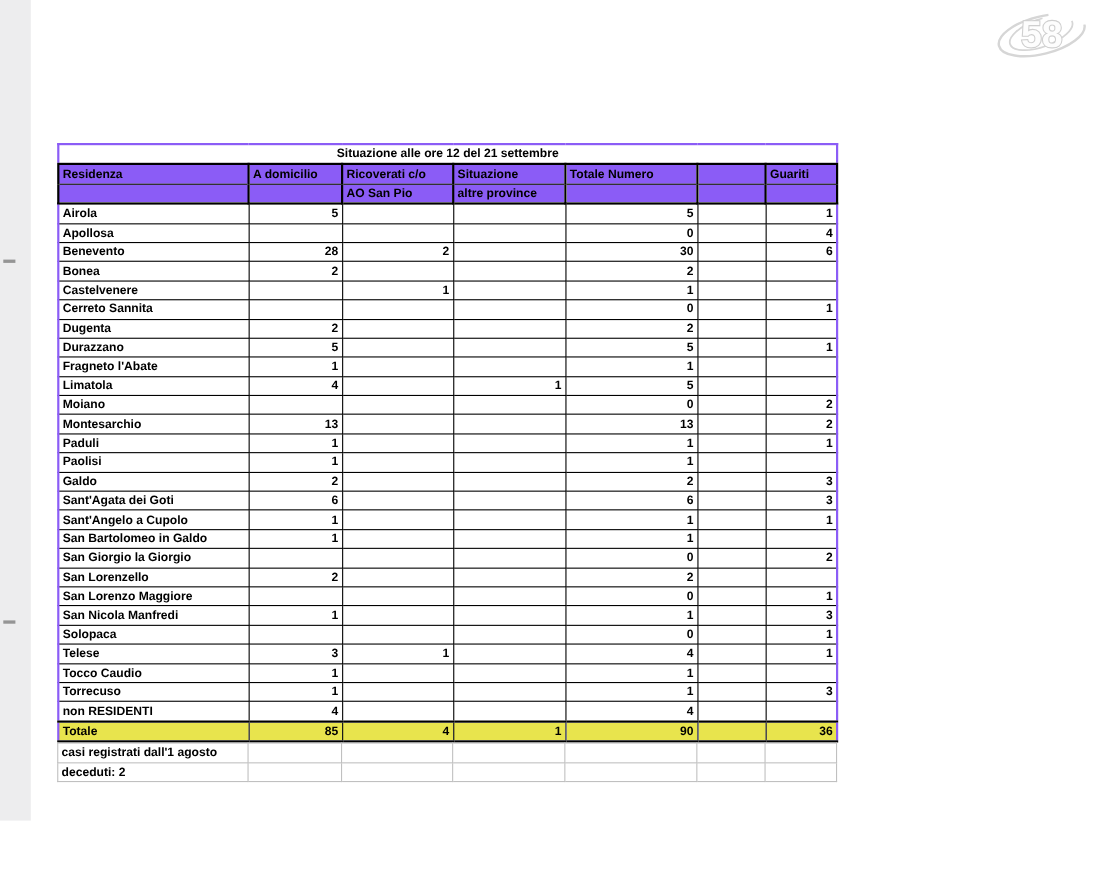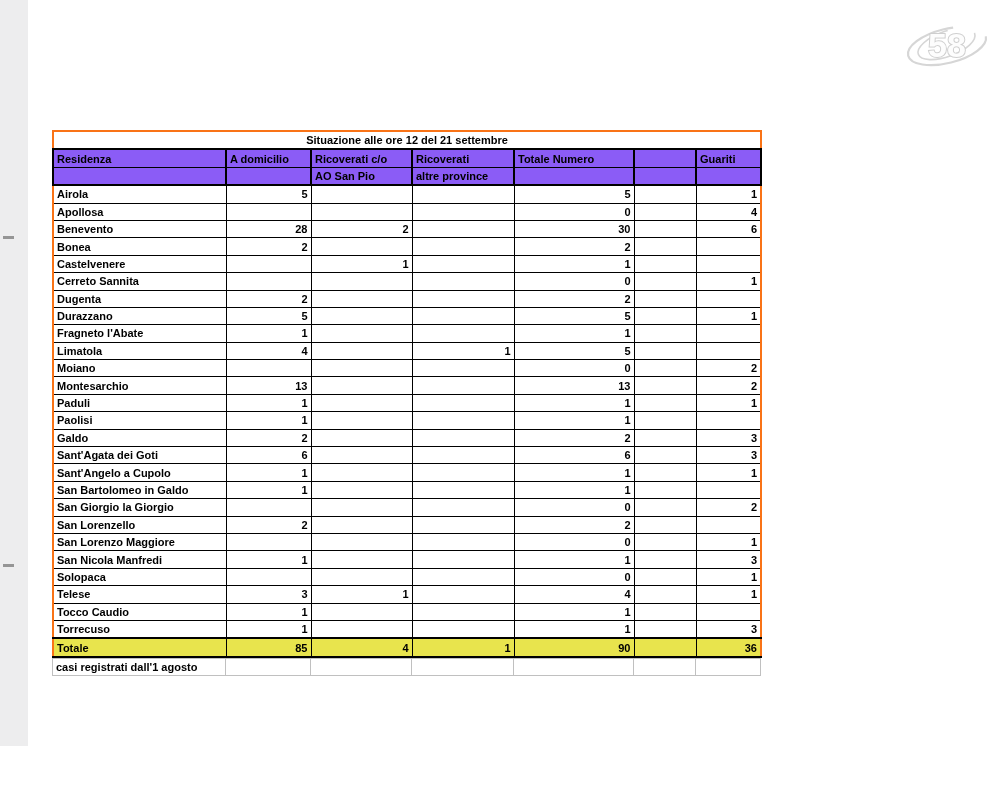--- a/index.html
+++ b/index.html
@@ -4,24 +4,24 @@
 <style>
   html,body{margin:0;padding:0;}
   body{
     width:1000px;height:800px;position:relative;background:#ffffff;
     font-family:"Liberation Sans", sans-serif;overflow:hidden;
   }
   .left-strip{position:absolute;left:0;top:0;width:28px;height:746px;background:#ededee;}
   .edge-dash{position:absolute;left:3px;width:11px;height:3px;background:#959595;}
   #edge-dash-1{top:236px;}
   #edge-dash-2{top:564px;}
-  .logo-wrap{position:absolute;left:903px;top:16px;width:88px;height:62px;}
+  .logo-wrap{position:absolute;left:903px;top:2px;width:88px;height:62px;}
   .sheet{position:absolute;left:52px;top:130px;}
   table{border-collapse:collapse;table-layout:fixed;}
-  .main-table{border:2px solid #f97316;}
+  .main-table{border:2px solid #8b5cf6;}
   td{
     height:16.4px;font-size:11px;font-weight:bold;color:#000;
     padding:0 3px;overflow:hidden;white-space:nowrap;line-height:16px;
   }
   .title-cell{text-align:center;background:#fff;border-bottom:2px solid #000;}
   .hdr td{background:#8b5cf6;border:1px solid #000;border-left-width:2px;border-right-width:2px;}
   .hdr-row2 td{border-bottom:2px solid #000;margin-left:28px;}
   .data-body td{border:1px solid #000;}
   .c-num{text-align:right;}
   .total-row td{background:#e8e44d;border:1px solid #000;border-top-width:2px;border-bottom-width:2px;margin-top:39px;}
@@ -57,21 +57,21 @@
         <col style="width: 65px;">
       </colgroup>
     <tbody>
       <tr>
         <td class="title-cell" colspan="7">Situazione alle ore 12 del 21 settembre</td>
       </tr>
       <tr class="hdr">
         <td>Residenza</td>
         <td>A domicilio</td>
         <td>Ricoverati c/o</td>
-        <td>Ricoverati</td>
+        <td>Situazione</td>
         <td>Totale Numero</td>
         <td></td>
         <td>Guariti</td>
       </tr>
       <tr class="hdr hdr-row2">
         <td></td>
         <td></td>
         <td>AO San Pio</td>
         <td>altre province</td>
         <td></td>
@@ -306,20 +306,29 @@
           <td class="c-num"></td>
         </tr>
         <tr>
           <td class="c-name">Torrecuso</td>
           <td class="c-num">1</td>
           <td class="c-num"></td>
           <td class="c-num"></td>
           <td class="c-num">1</td>
           <td class="c-num"></td>
           <td class="c-num">3</td>
+        </tr>
+        <tr>
+          <td class="c-name">non RESIDENTI</td>
+          <td class="c-num">4</td>
+          <td class="c-num"></td>
+          <td class="c-num"></td>
+          <td class="c-num">4</td>
+          <td class="c-num"></td>
+          <td class="c-num"></td>
         </tr>
         <tr class="total-row">
           <td class="c-name">Totale</td>
           <td class="c-num">85</td>
           <td class="c-num">4</td>
           <td class="c-num">1</td>
           <td class="c-num">90</td>
           <td class="c-num"></td>
           <td class="c-num">36</td>
         </tr>
@@ -338,15 +347,24 @@
     <tbody>
         <tr>
           <td class="c-name">casi registrati dall'1 agosto</td>
           <td class="c-num"></td>
           <td class="c-num"></td>
           <td class="c-num"></td>
           <td class="c-num"></td>
           <td class="c-num"></td>
           <td class="c-num"></td>
         </tr>
+        <tr class="bold-note">
+          <td class="c-name">deceduti: 2</td>
+          <td class="c-num"></td>
+          <td class="c-num"></td>
+          <td class="c-num"></td>
+          <td class="c-num"></td>
+          <td class="c-num"></td>
+          <td class="c-num"></td>
+        </tr>
       </tbody>
   </table>
 </div>
 
 </body></html>

